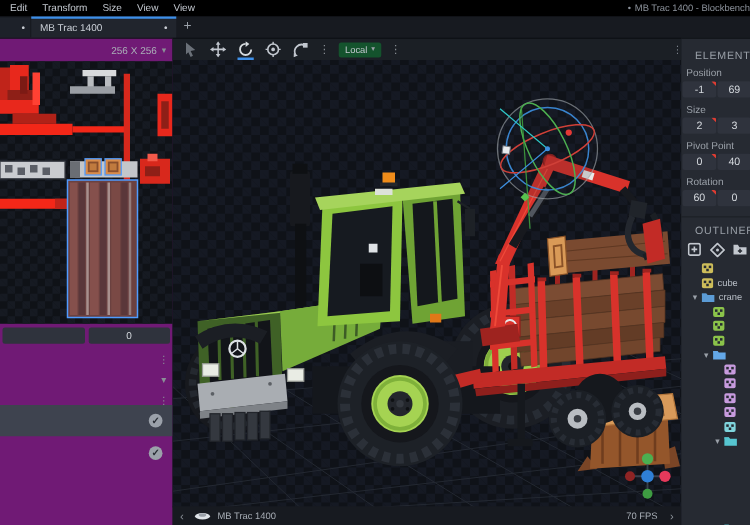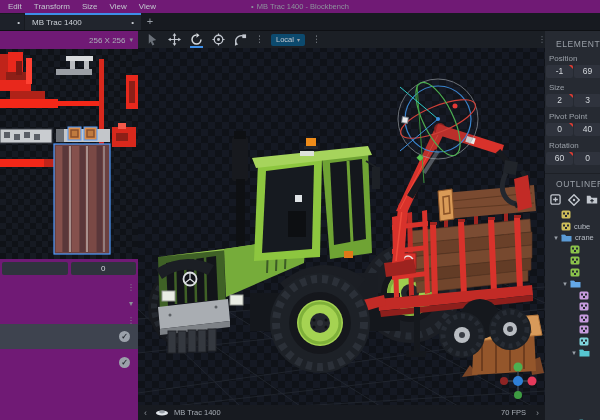--- a/index.html
+++ b/index.html
@@ -3,24 +3,24 @@
 <meta charset="utf-8">
 <style>
   html,body{margin:0;padding:0;}
   body{
     width:600px;height:420px;position:relative;overflow:hidden;
     background:#14171c;color:#c7ccd4;
     font-family:"Liberation Sans",sans-serif;
     -webkit-font-smoothing:antialiased;
   }
   
-  .titlebar{position:absolute;top:0;left:0;width:600px;height:13px;background:#701a75;z-index:30;}
+  .titlebar{position:absolute;top:0;left:0;width:600px;height:13px;background:#000000;z-index:30;}
   .menus{position:absolute;left:2px;top:0;height:13px;display:flex;align-items:center;}
   .menu-item{font-size:8px;color:#c3c8cf;padding:0 6px;line-height:13px;cursor:default;}
-  .win-title{position:absolute;left:0;right:0;top:0;text-align:center;font-size:7.5px;color:#8d939c;line-height:13px;pointer-events:none;}
+  .win-title{position:absolute;left:0;right:0;top:0;text-align:right;font-size:7.5px;color:#8d939c;line-height:13px;pointer-events:none;}
   .win-title .dot{margin-right:3px;}
   
   .tabbar{position:absolute;top:13px;left:0;width:600px;height:17px;background:#171a20;z-index:29;}
   .tab-partial{position:absolute;left:0;top:1px;width:24px;height:16px;background:#1d2129;}
   .tab-partial .dot{position:absolute;right:4px;top:4px;font-size:8px;color:#c9cdd3;}
   .tab-active{position:absolute;left:25px;top:0;width:116px;height:17px;background:#21252d;border-top:2px solid #3e8fe8;box-sizing:border-box;display:flex;align-items:center;padding:0 7px;}
   .tab-active .tab-label{flex:1;font-size:8px;color:#ccd1d8;white-space:nowrap;overflow:hidden;}
   .tab-active .dot{font-size:8px;color:#c9cdd3;}
   .tab-add{position:absolute;left:143px;top:1px;width:14px;height:15px;color:#9aa0a8;font-size:11px;line-height:15px;text-align:center;}
   
@@ -45,21 +45,21 @@
   .vp-canvas{position:absolute;top:0;left:0;width:407px;height:375px;
     background-color:#0f1218;
     background-image:linear-gradient(45deg,#151923 25%,transparent 25%,transparent 75%,#151923 75%),
                      linear-gradient(45deg,#151923 25%,transparent 25%,transparent 75%,#151923 75%);
     background-size:14px 14px;background-position:0 0,7px 7px;}
   .vp-canvas > svg{position:absolute;left:0;top:0;}
   .vp-toolbar{position:absolute;top:0;left:0;width:407px;height:17px;background:#1b1f25;display:flex;align-items:center;gap:7px;padding-left:7px;box-sizing:border-box;z-index:5;}
   .tool-btn{width:15px;height:15px;display:flex;align-items:center;justify-content:center;position:relative;}
   .tool-btn.active::after{content:"";position:absolute;left:1px;right:1px;bottom:-1px;height:2px;background:#3e8fe8;}
   .tb-dots{font-size:9px;color:#8a9097;line-height:15px;}
-  .local-btn{height:12px;background:#0c4a6e;border-radius:2px;font-size:7.5px;color:#c3c8cf;line-height:12px;padding:0 5px;display:flex;align-items:center;gap:3px;}
+  .local-btn{height:12px;background:#14532d;border-radius:2px;font-size:7.5px;color:#c3c8cf;line-height:12px;padding:0 5px;display:flex;align-items:center;gap:3px;}
   .local-btn .caret{font-size:6px;color:#9aa0a8;}
   .vp-bottombar{position:absolute;left:0;bottom:0;width:407px;height:15px;background:#171a20;display:flex;align-items:center;font-size:7.5px;color:#a7adb5;z-index:6;}
   .vp-bottombar .nav{padding:0 6px;color:#8a9097;font-size:9px;}
   .vp-bottombar .cam-icon{margin:0 5px 0 2px;display:flex;}
   .vp-bottombar .spacer{flex:1;}
   .vp-bottombar .fps{margin-right:4px;}
   .axis-gizmo{position:absolute;right:6px;bottom:18px;z-index:6;}
   .panel-handle{position:absolute;font-size:8px;color:#7d838c;line-height:8px;z-index:31;}
   
   .sidebar{position:absolute;left:545px;top:30px;width:80px;height:390px;background:#262a32;border-top:1px solid #0e1014;box-sizing:border-box;padding-top:8px;}

